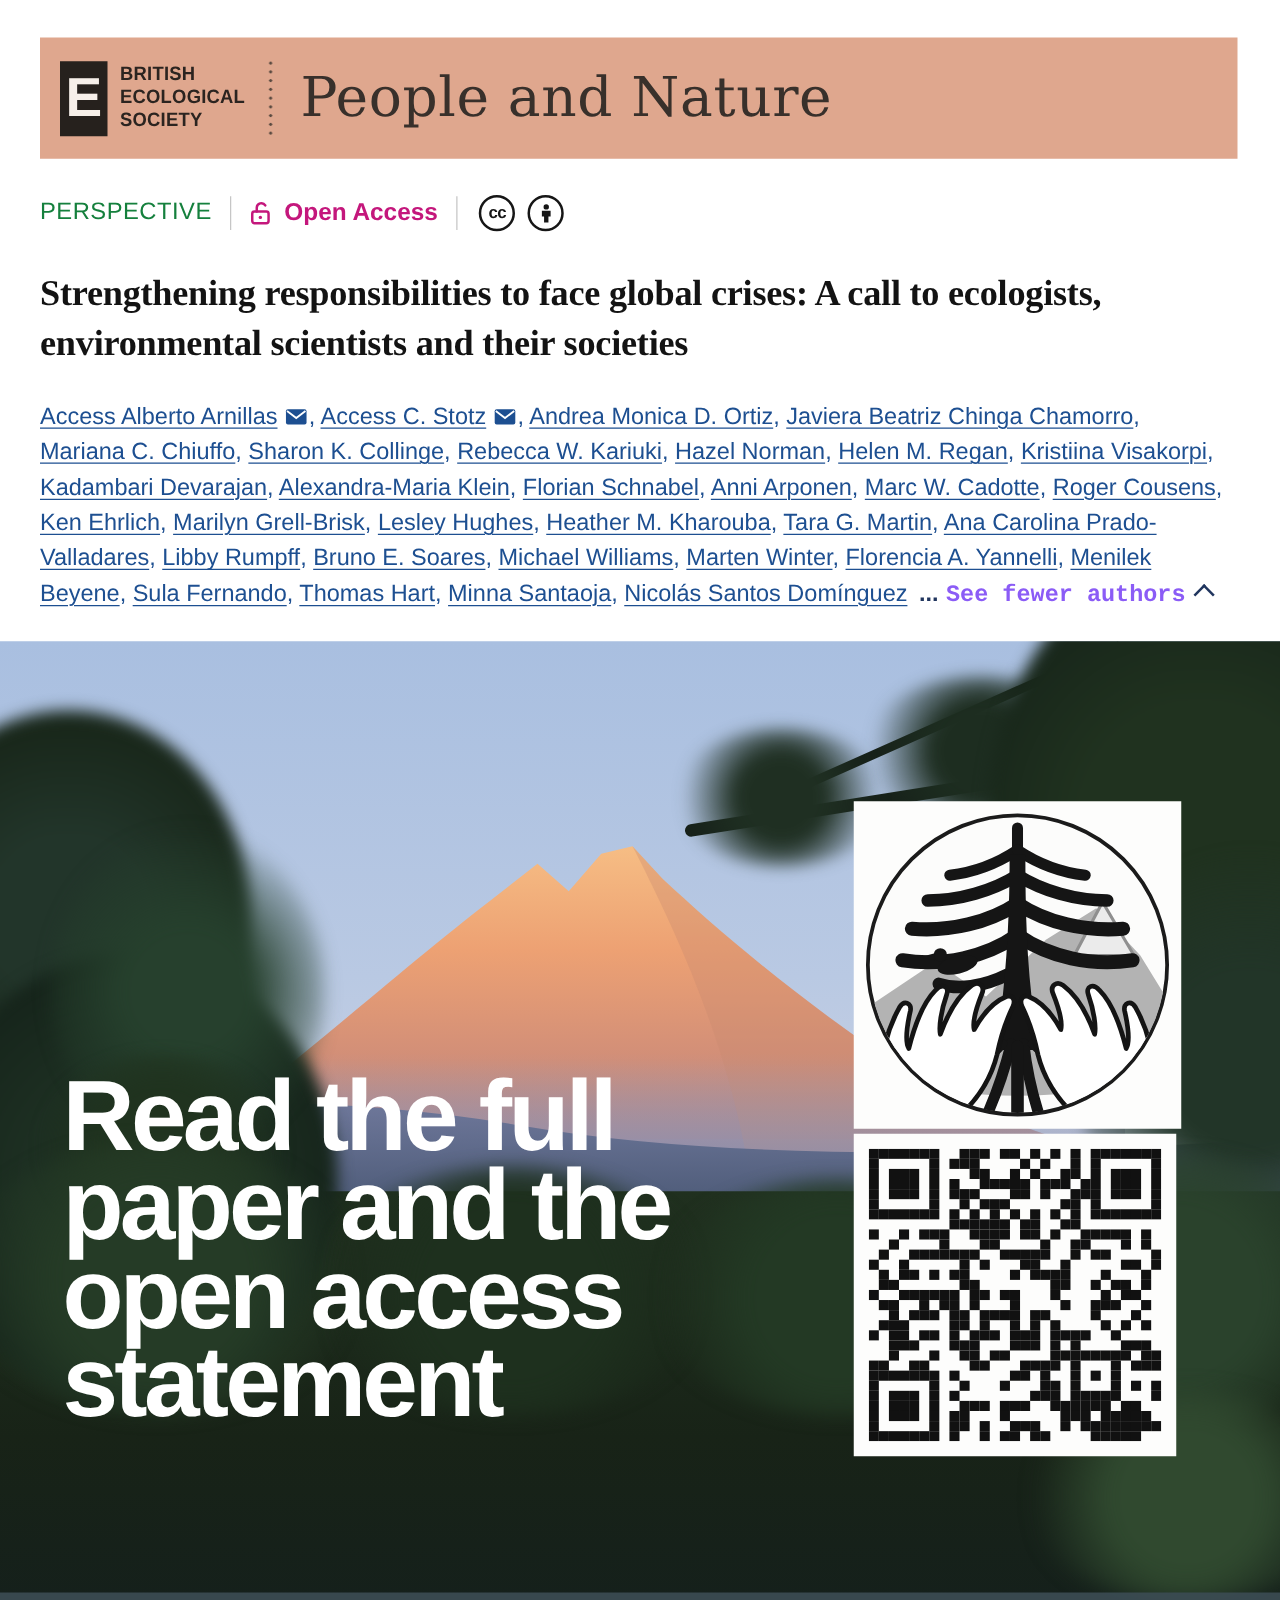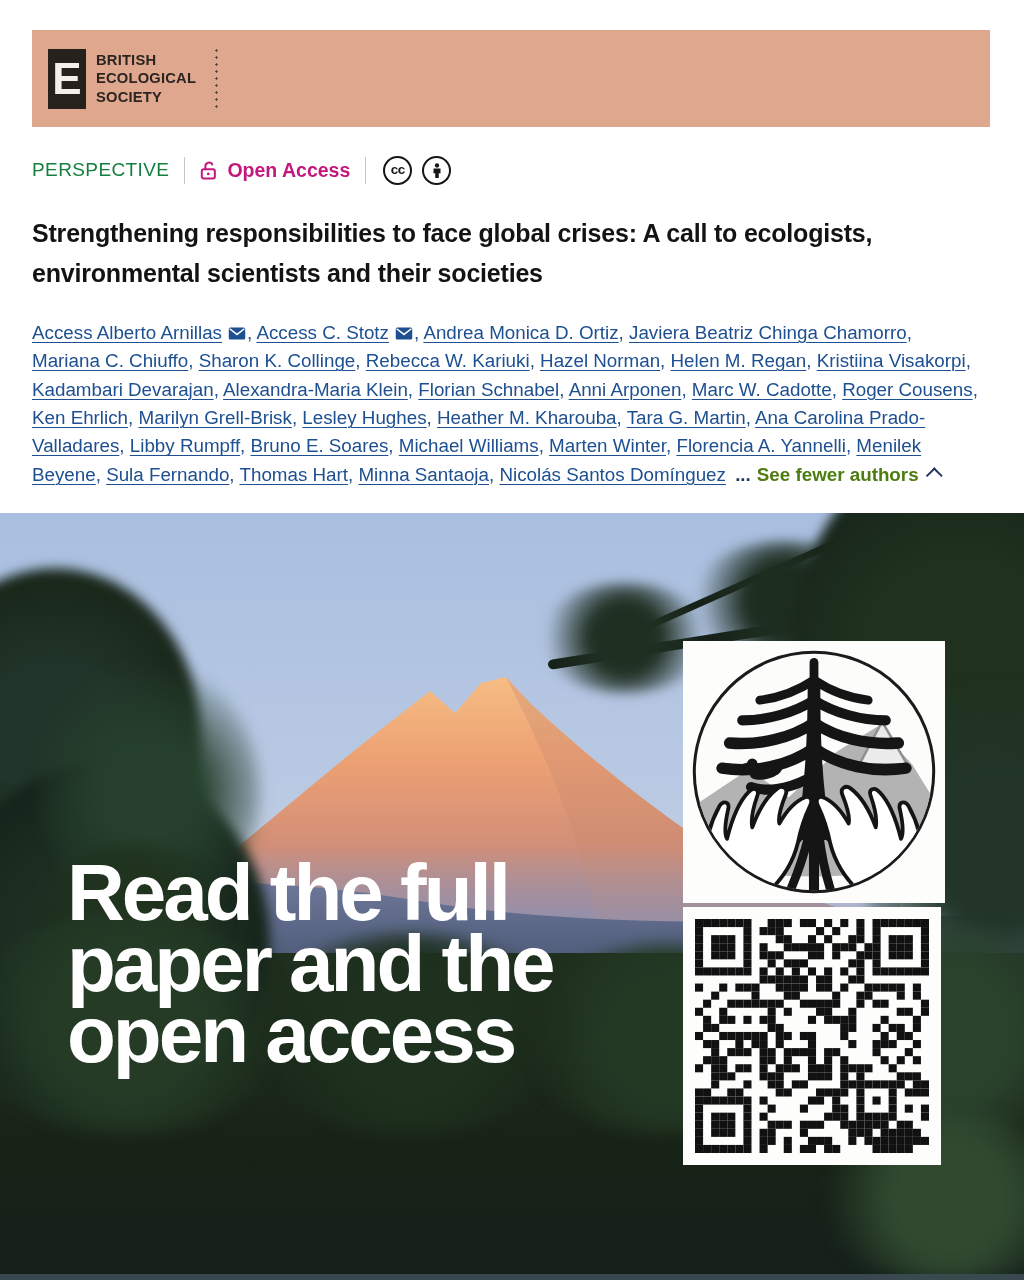--- a/index.html
+++ b/index.html
@@ -23,31 +23,31 @@
   .meta{position:absolute;left:32px;top:152px;height:36px;display:flex;align-items:center;}
   .article-type{font-size:19px;color:#15803d;letter-spacing:.4px;}
   .vdiv{width:1px;height:27px;background:#c6c6c6;margin:0 15px;}
   .oa{display:flex;align-items:center;gap:9px;color:#c4177c;font-weight:bold;font-size:19.5px;}
   .cc-group{display:flex;align-items:flex-start;gap:10px;margin-left:2px;}
   .cc-circle{width:29px;height:29px;border:2.6px solid #161616;border-radius:50%;
              display:flex;align-items:center;justify-content:center;box-sizing:border-box;}
   .cc-circle span{font-weight:bold;font-size:13.5px;color:#161616;letter-spacing:-.5px;margin-top:-1px;}
 
   
-  .title{position:absolute;left:32px;top:196px;width:930px;font-size:25px;line-height:40px;
-         font-weight:bold;color:#131313;letter-spacing:-.2px;}
+  .title{position:absolute;left:32px;top:196px;width:930px;font-size:29px;line-height:40px;
+         font-weight:bold;color:#131313;letter-spacing:-.2px;font-family:Liberation Serif, serif;}
 
   
   .authors{position:absolute;left:32px;top:300px;width:948px;font-size:18.8px;line-height:28.4px;color:#1d4f91;}
   .author-link{color:#1d4f91;text-decoration:underline;text-decoration-thickness:1px;
                text-underline-offset:3px;cursor:pointer;}
   .author-sep{color:#1d4f91;}
   .email-icon{width:18px;height:13px;margin:0 1px 0 6px;vertical-align:-1px;}
   .see-fewer-wrap{color:#20355e;font-weight:bold;white-space:nowrap;}
-  .see-fewer-wrap a{color:#4d7c0f;text-decoration:none;cursor:pointer;}
+  .see-fewer-wrap a{color:#8b5cf6;text-decoration:none;cursor:pointer;font-family:Liberation Mono, monospace;}
   .ellipsis{margin:0 6px 0 4px;}
   .caret{display:inline-block;width:10px;height:10px;border-top:2.6px solid #20355e;
          border-left:2.6px solid #20355e;transform:rotate(45deg) translateY(1px);margin-left:10px;}
 
   
   .photo{position:absolute;left:0;top:513px;width:1024px;height:767px;overflow:hidden;
          background:linear-gradient(#a9bfe0 0%,#b9c9e3 35%,#ccd2e2 58%,#d8d4de 72%,#c9c6d4 82%);}
   .photo svg.scene{position:absolute;left:0;top:0;}
   .blob{position:absolute;border-radius:50%;}
   .forest-base{position:absolute;left:0;top:440px;width:1024px;height:327px;
@@ -55,37 +55,38 @@
   .branch{position:absolute;background:#17211a;border-radius:6px;}
   .bottom-strip{position:absolute;left:0;bottom:0;width:100%;height:6px;background:#3c4c54;opacity:.9;}
 
   
   .panel{position:absolute;background:#fdfdfc;}
   .logo-box{left:683px;top:128px;width:262px;height:262px;display:flex;align-items:center;justify-content:center;}
   .qr-box{left:683px;top:394px;width:258px;height:258px;display:flex;align-items:center;justify-content:center;}
 
   
   .overlay{position:absolute;left:50px;top:344px;color:#fff;font-weight:bold;
-           font-size:80px;line-height:71px;letter-spacing:-3px;margin-left:17px;}
+           font-size:80px;line-height:71px;letter-spacing:-3px;}
 </style>
 </head>
 <body>
 
 <div class="page">
 
   <div class="banner">
     <div class="bes-logo">
       <span>E</span>
     </div>
     <div class="society">
       <div>BRITISH</div>
       <div>ECOLOGICAL</div>
       <div>SOCIETY</div>
     </div>
     <div class="dots"></div>
+    <div class="journal">People and Nature</div>
   </div>
 
   <div class="meta">
     <span class="article-type">PERSPECTIVE</span>
     <span class="vdiv"></span>
     <span class="oa">
       <svg class="lock" width="18" height="21" viewBox="0 0 20 22">
         <rect x="2" y="9.5" width="14.5" height="10.5" rx="2" fill="none" stroke="#c4177c" stroke-width="2.2"></rect>
         <path d="M6 9.5 V6.3 a4.1 4.1 0 0 1 7.6-2.1" fill="none" stroke="#c4177c" stroke-width="2.2" stroke-linecap="round"></path>
         <circle cx="9.2" cy="14.8" r="1.5" fill="#c4177c"></circle>
@@ -638,17 +639,18 @@
           <rect x="192" y="224" width="8" height="8" fill="#111"></rect>
           <rect x="200" y="224" width="8" height="8" fill="#111"></rect>
           <rect x="208" y="224" width="8" height="8" fill="#111"></rect>
         </svg>
     </div>
 
     <div class="overlay" id="overlay">
         <div class="overlay-line">Read the full</div>
         <div class="overlay-line">paper and the</div>
         <div class="overlay-line">open access</div>
+        <div class="overlay-line">statement</div>
       </div>
 
     <div class="bottom-strip"></div>
   </div>
 </div>
 
 </body></html>

